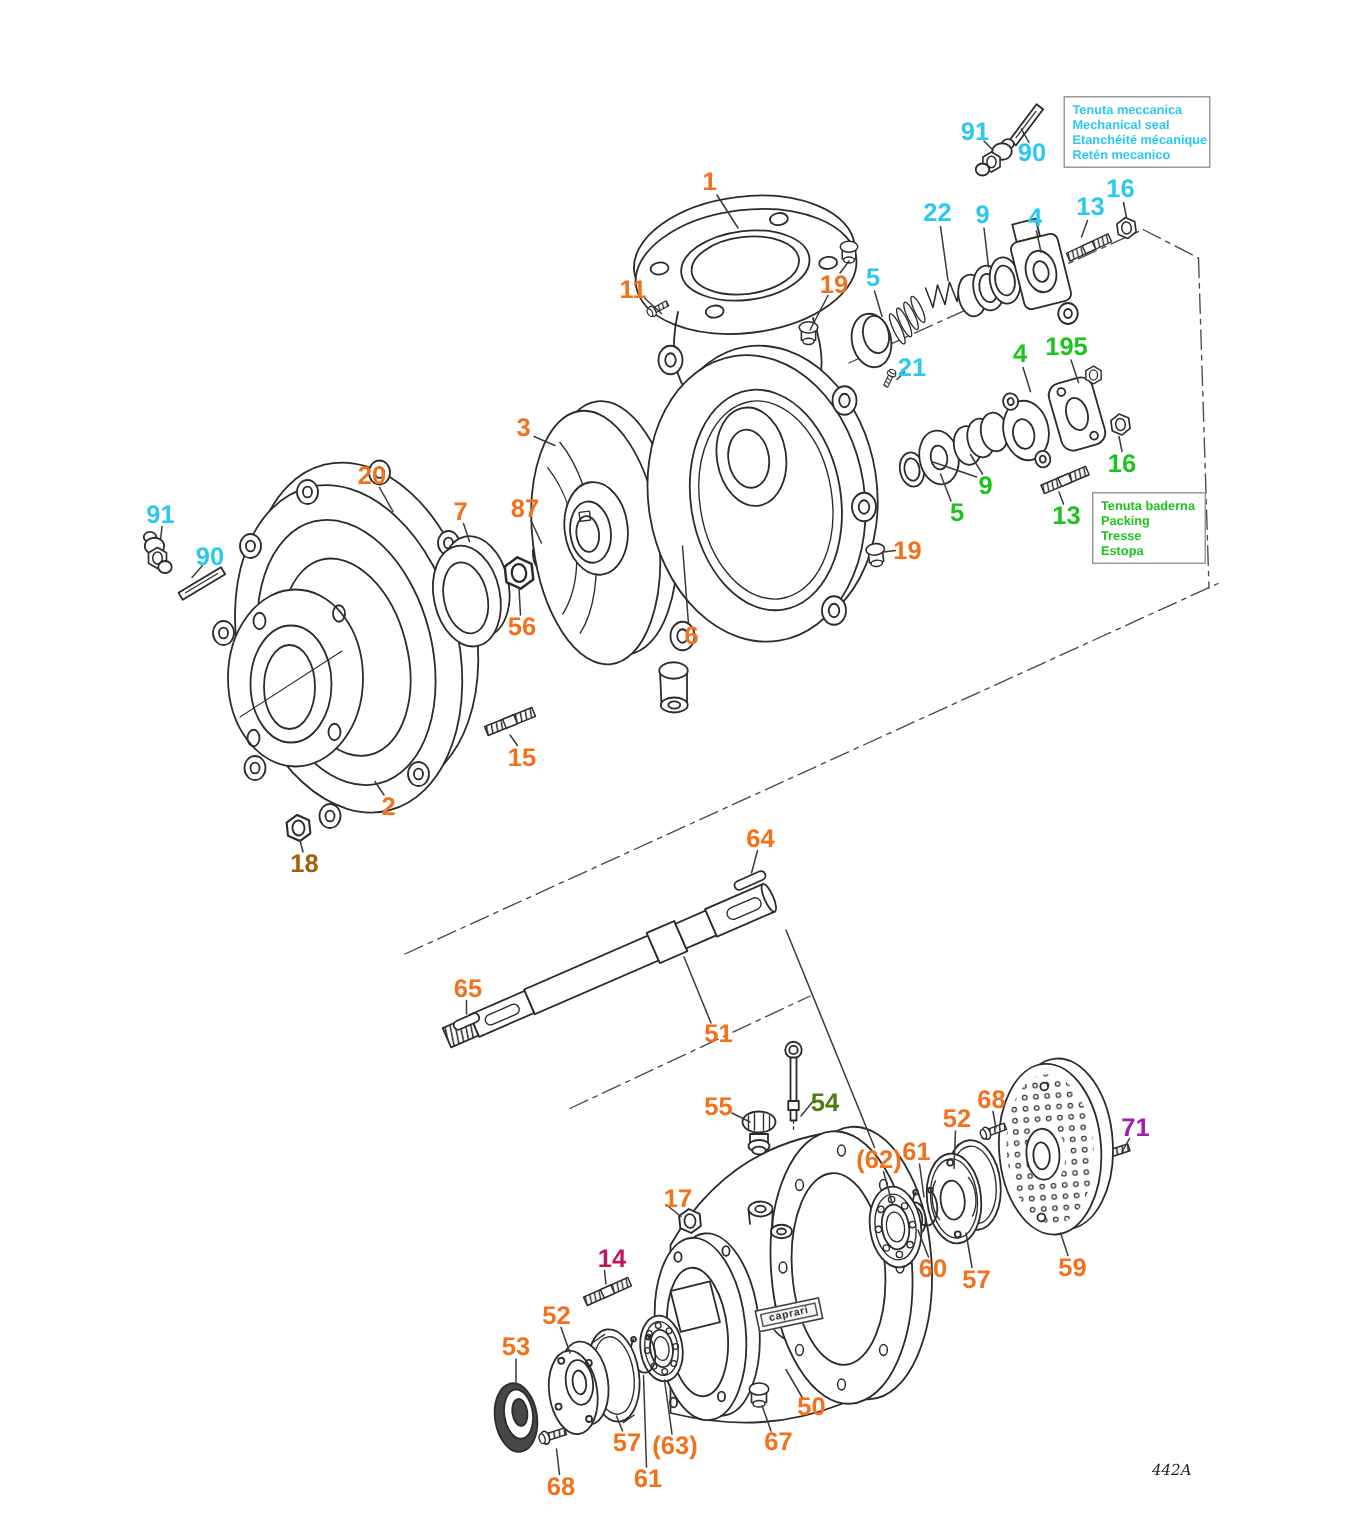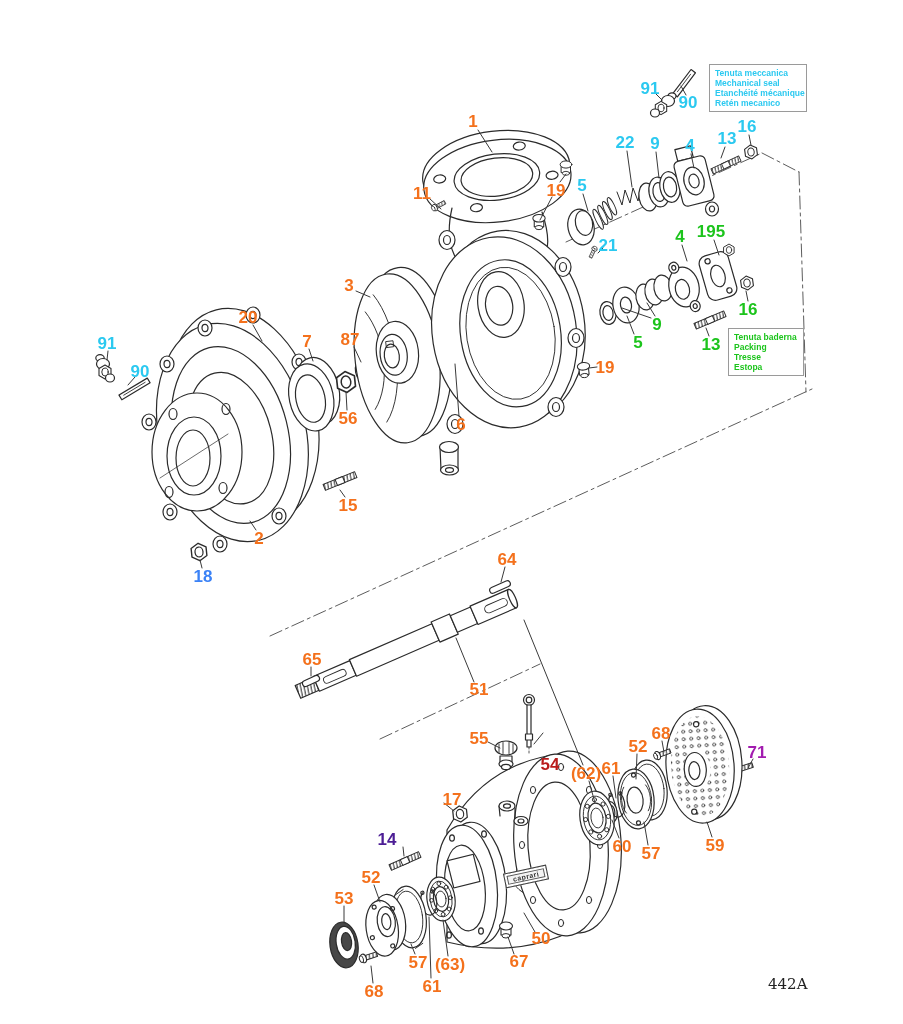--- a/index.html
+++ b/index.html
@@ -14,21 +14,21 @@
          padding:3px 5px 3px 5px;font-size:8.5px;font-weight:bold;line-height:10px;
          white-space:nowrap;}
   .legend-box div{white-space:nowrap;}
   #legend-mech{left:709px;top:64px;width:86px;}
   #legend-pack{left:728px;top:328px;width:64px;}
   #nameplate{position:absolute;left:504px;top:869px;width:42px;height:13px;
          border:1px solid #3a3a3a;box-shadow:inset 0 0 0 2px #fff, inset 0 0 0 3px #555;
          transform:rotate(-12deg);display:flex;align-items:center;justify-content:center;
          font-size:7px;font-weight:bold;color:#333;letter-spacing:.5px;background:#f4f4f4;}
   #drawing-ref{position:absolute;left:768px;top:975px;font-family:"DejaVu Serif",serif;
-         font-size:15px;color:#222;}
+         font-style:italic;font-size:10px;color:#222;}
 </style>
 </head>
 <body>
 
 <div id="page">
 
 
   <svg id="art" width="903" height="1024" viewBox="0 0 903 1024" stroke-linecap="round" stroke-linejoin="round">
     <defs>
       <pattern id="thr" width="3.4" height="8" patternUnits="userSpaceOnUse" patternTransform="rotate(12)">
@@ -564,36 +564,36 @@
       <span class="callout" style="left: 349px; top: 285px; color: rgb(244, 113, 28);">3</span>
       <span class="callout" style="left: 248px; top: 317px; color: rgb(244, 113, 28);">20</span>
       <span class="callout" style="left: 307px; top: 341px; color: rgb(244, 113, 28);">7</span>
       <span class="callout" style="left: 350px; top: 339px; color: rgb(244, 113, 28);">87</span>
       <span class="callout" style="left: 348px; top: 418px; color: rgb(244, 113, 28);">56</span>
       <span class="callout" style="left: 461px; top: 424px; color: rgb(244, 113, 28);">6</span>
       <span class="callout" style="left: 107px; top: 343px; color: rgb(43, 201, 240);">91</span>
       <span class="callout" style="left: 140px; top: 371px; color: rgb(43, 201, 240);">90</span>
       <span class="callout" style="left: 348px; top: 505px; color: rgb(244, 113, 28);">15</span>
       <span class="callout" style="left: 259px; top: 538px; color: rgb(244, 113, 28);">2</span>
-      <span class="callout" style="left: 203px; top: 576px; color: #3b82f6;">18</span>
+      <span class="callout" style="left: 203px; top: 576px; color: #a16207;">18</span>
       <span class="callout" style="left: 507px; top: 559px; color: rgb(244, 113, 28);">64</span>
       <span class="callout" style="left: 312px; top: 659px; color: rgb(244, 113, 28);">65</span>
       <span class="callout" style="left: 479px; top: 689px; color: rgb(244, 113, 28);">51</span>
       <span class="callout" style="left: 479px; top: 738px; color: rgb(244, 113, 28);">55</span>
-      <span class="callout" style="left: 550px; top: 764px; color: #b91c1c;">54</span>
+      <span class="callout" style="left: 550px; top: 735px; color: #4d7c0f;">54</span>
       <span class="callout" style="left: 436px; top: 799px; color: rgb(244, 113, 28); margin-left: 16px;">17</span>
       <span class="callout" style="left: 586px; top: 773px; color: rgb(244, 113, 28);">(62)</span>
       <span class="callout" style="left: 611px; top: 768px; color: rgb(244, 113, 28);">61</span>
       <span class="callout" style="left: 638px; top: 746px; color: rgb(244, 113, 28);">52</span>
       <span class="callout" style="left: 661px; top: 733px; color: rgb(244, 113, 28);">68</span>
       <span class="callout" style="left: 622px; top: 846px; color: rgb(244, 113, 28);">60</span>
       <span class="callout" style="left: 651px; top: 853px; color: rgb(244, 113, 28);">57</span>
       <span class="callout" style="left: 715px; top: 845px; color: rgb(244, 113, 28);">59</span>
       <span class="callout" style="left: 757px; top: 752px; color: #a21caf;">71</span>
-      <span class="callout" style="left: 387px; top: 839px; color: #4c1d95;">14</span>
+      <span class="callout" style="left: 408px; top: 839px; color: #be185d;">14</span>
       <span class="callout" style="left: 371px; top: 877px; color: rgb(244, 113, 28);">52</span>
       <span class="callout" style="left: 344px; top: 898px; color: rgb(244, 113, 28);">53</span>
       <span class="callout" style="left: 418px; top: 962px; color: rgb(244, 113, 28);">57</span>
       <span class="callout" style="left: 450px; top: 964px; color: rgb(244, 113, 28);">(63)</span>
       <span class="callout" style="left: 432px; top: 986px; color: rgb(244, 113, 28);">61</span>
       <span class="callout" style="left: 374px; top: 991px; color: rgb(244, 113, 28);">68</span>
       <span class="callout" style="left: 541px; top: 938px; color: rgb(244, 113, 28);">50</span>
       <span class="callout" style="left: 519px; top: 961px; color: rgb(244, 113, 28);">67</span>
     </div>
 </div>

